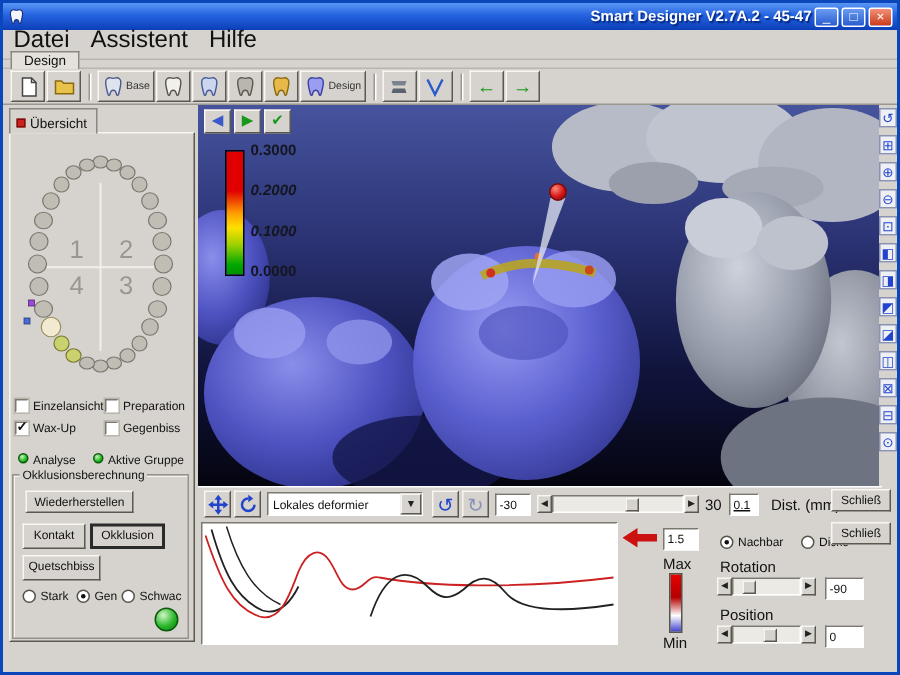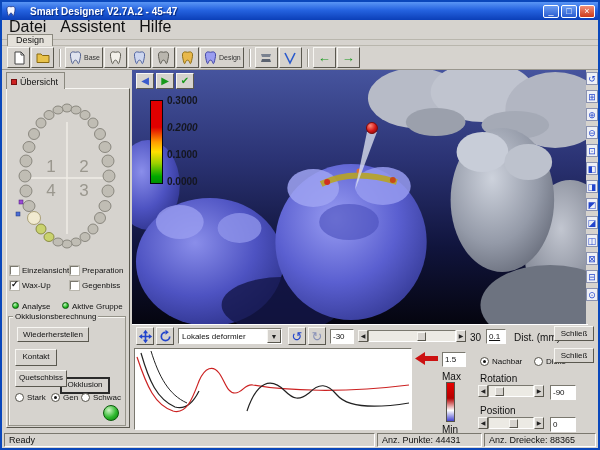--- a/index.html
+++ b/index.html
@@ -3,21 +3,21 @@
 <meta charset="utf-8">
 <style>
   html,body{margin:0;padding:0;background:#8a919c;font-family:"Liberation Sans",sans-serif;}
   *{box-sizing:border-box;}
   .window{position:relative;width:600px;height:450px;background:#d6d3ce;border:2px solid #0a47bb;overflow:hidden;font-size:9px;color:#111;}
   .raised{border:1px solid;border-color:#f7f6f2 #5a584f #5a584f #f7f6f2;background:#d6d3ce;}
   .sunk{border:1px solid;border-color:#7a786f #ffffff #ffffff #7a786f;background:#ffffff;}
   .abs{position:absolute;}
   
   .titlebar{position:absolute;left:0;top:0;width:596px;height:18px;background:linear-gradient(180deg,#5a96f5 0%,#2563e0 45%,#0b3fb8 100%);display:flex;align-items:center;padding:0 3px;}
-  .title-text{color:#fff;font-weight:bold;font-size:10px;text-shadow:1px 1px 1px #00237a;margin-left:13px;flex:1;white-space:nowrap;}
+  .title-text{color:#fff;font-weight:bold;font-size:10px;text-shadow:1px 1px 1px #00237a;margin-left:8px;flex:1;white-space:nowrap;text-align:right;}
   .winbtn{width:16px;height:13px;margin-left:2px;font-size:9px;line-height:11px;text-align:center;color:#fff;background:linear-gradient(180deg,#6a9cf2,#2a5cd0);border:1px solid #fff;border-radius:2px;cursor:default;}
   .winbtn.close{background:linear-gradient(180deg,#f09078,#cc3a1a);}
   
   .menubar{position:absolute;left:0;top:18px;width:596px;height:20px;display:flex;align-items:flex-start;border-bottom:1px solid #b9b6ad;font-size:16px;}
   .menu-item{padding:0 7px;height:13px;line-height:13px;}
   .tabrow{position:absolute;left:0;top:31px;width:596px;height:13px;border-bottom:1px solid #b9b6ad;}
   .design-tab{position:absolute;left:5px;top:1px;height:12px;padding:0 8px;font-size:9px;line-height:11px;border:1px solid #8a887e;border-bottom:none;background:#e4e1da;}
   .toolbar{position:absolute;left:0;top:44px;width:596px;height:24px;display:flex;align-items:center;padding-left:5px;border-bottom:1px solid #9a978e;}
   .tbtn{height:21px;min-width:23px;margin-right:1px;display:flex;align-items:center;justify-content:center;padding:0 2px;}
   .tbtn svg{display:block;}
@@ -242,21 +242,21 @@
       </div>
     <div class="checkline" style="left:58px;top:232px;">
         <span class="led"></span>
         <span>Aktive Gruppe</span>
       </div>
 
     <div class="groupbox">
       <span class="legend">Okklusionsberechnung</span>
       <div class="pbtn raised" style="left:8px;top:10px;width:72px;height:15px;"><span class="disabled">Wiederherstellen</span></div>
       <div class="pbtn raised" style="left:6px;top:32px;width:42px;height:17px;">Kontakt</div>
-      <div class="pbtn default" style="left:51px;top:32px;width:50px;height:17px;margin-top:28px;">Okklusion</div>
+      <div class="pbtn default" style="left:51px;top:32px;width:50px;height:17px;">Okklusion</div>
       <div class="pbtn raised" style="left:6px;top:53px;width:52px;height:17px;">Quetschbiss</div>
       <div class="checkline" style="left:6px;top:76px;">
           <span class="radio"></span>
           <span>Stark</span>
         </div>
       <div class="checkline" style="left:42px;top:76px;">
           <span class="radio selected"></span>
           <span>Gen</span>
         </div>
       <div class="checkline" style="left:72px;top:76px;">
@@ -338,21 +338,21 @@
         <polygon points="236,62 246,62 224,120" fill="#dde2ee" opacity="0.78"></polygon>
         <circle cx="241" cy="58" r="5.5" fill="url(#redg)" stroke="#7a0a0a"></circle>
       </g>
     </svg>
     <div class="navbtn raised" style="left:4px;color:#3a5acc;">◀</div>
     <div class="navbtn raised" style="left:24px;color:#18991b;">▶</div>
     <div class="navbtn raised" style="left:44px;color:#18991b;">✔</div>
     <div class="scalebar"></div>
     <div class="scalelabel" style="top:25px;">0.3000</div>
     <div class="scalelabel" style="top:52px;font-style:italic;">0.2000</div>
-    <div class="scalelabel" style="top:79px;">0.1000</div>
+    <div class="scalelabel" style="top:79px;font-style:italic;">0.1000</div>
     <div class="scalelabel" style="top:106px;">0.0000</div>
   </div>
 
   <div class="right-bar">
     <div class="rtb">↺</div>
     <div class="rtb">⊞</div>
     <div class="rtb">⊕</div>
     <div class="rtb">⊖</div>
     <div class="rtb">⊡</div>
     <div class="rtb">◧</div>
@@ -437,19 +437,14 @@
           <span class="thumb" style="left:20px;"></span>
         </span>
       <span class="sarrow raised">▶</span>
     </div>
     <div class="valbox sunk" style="left:112px;top:68px;width:26px;">0</div>
   </div>
 
   <div class="closebtn raised" style="top:324px;">Schließ</div>
   <div class="closebtn raised" style="top:346px;">Schließ</div>
 
-  <div class="statusbar">
-    <div class="scell" style="flex:1;">Ready</div>
-    <div class="scell" style="width:105px;">Anz. Punkte: 44431</div>
-    <div class="scell" style="width:112px;">Anz. Dreiecke: 88365</div>
-  </div>
 
 </div>
 
 </body></html>

